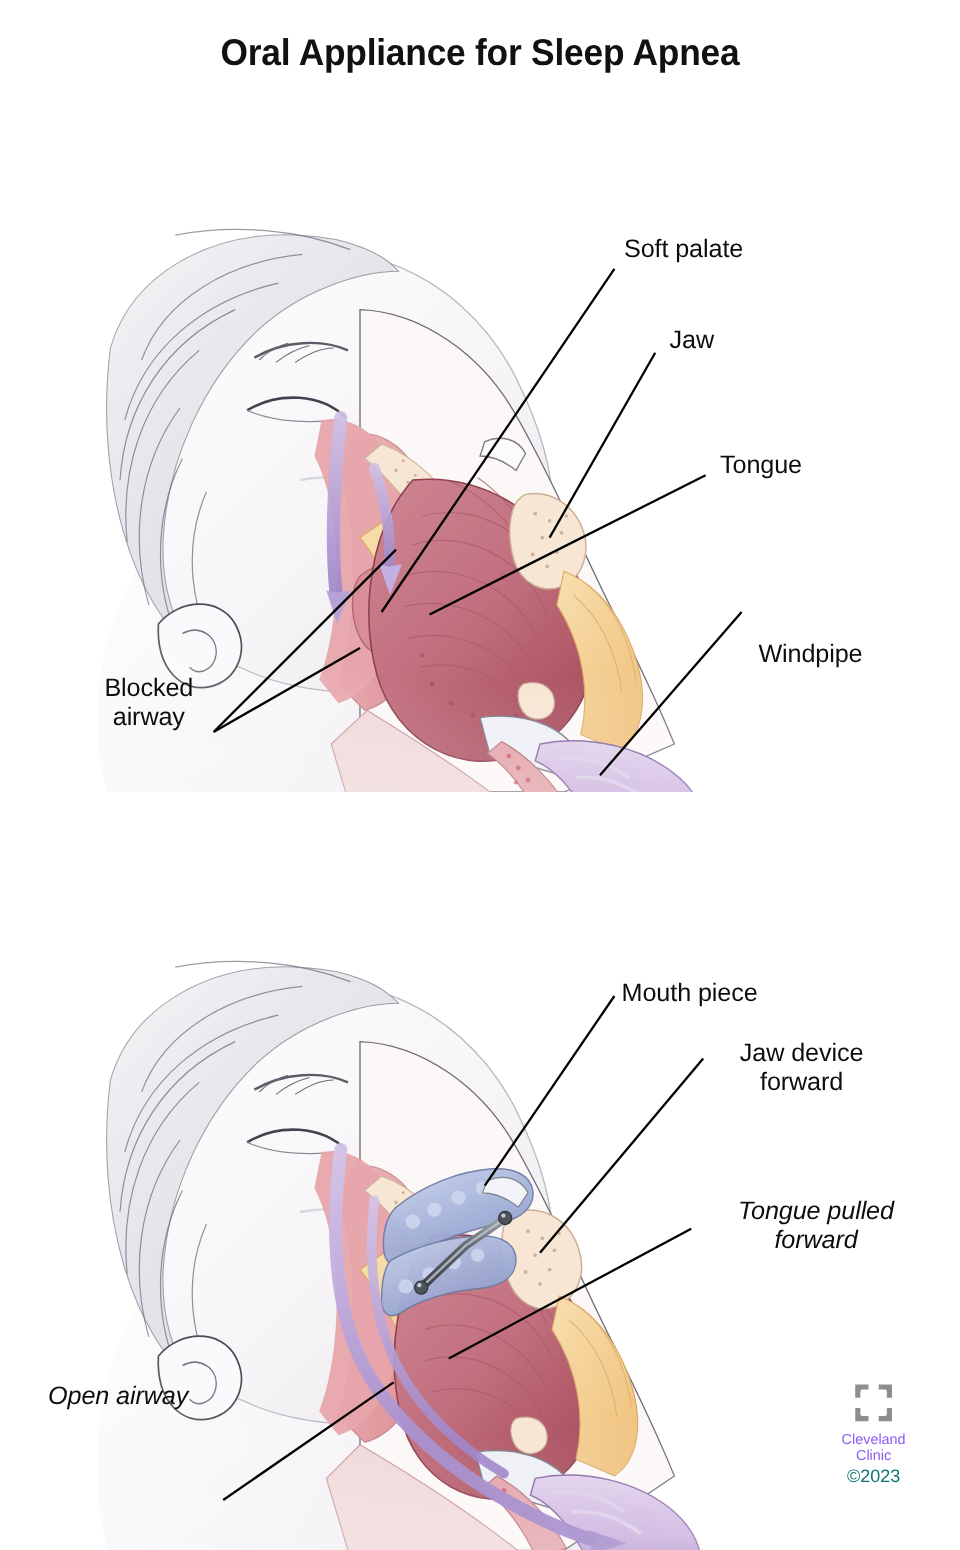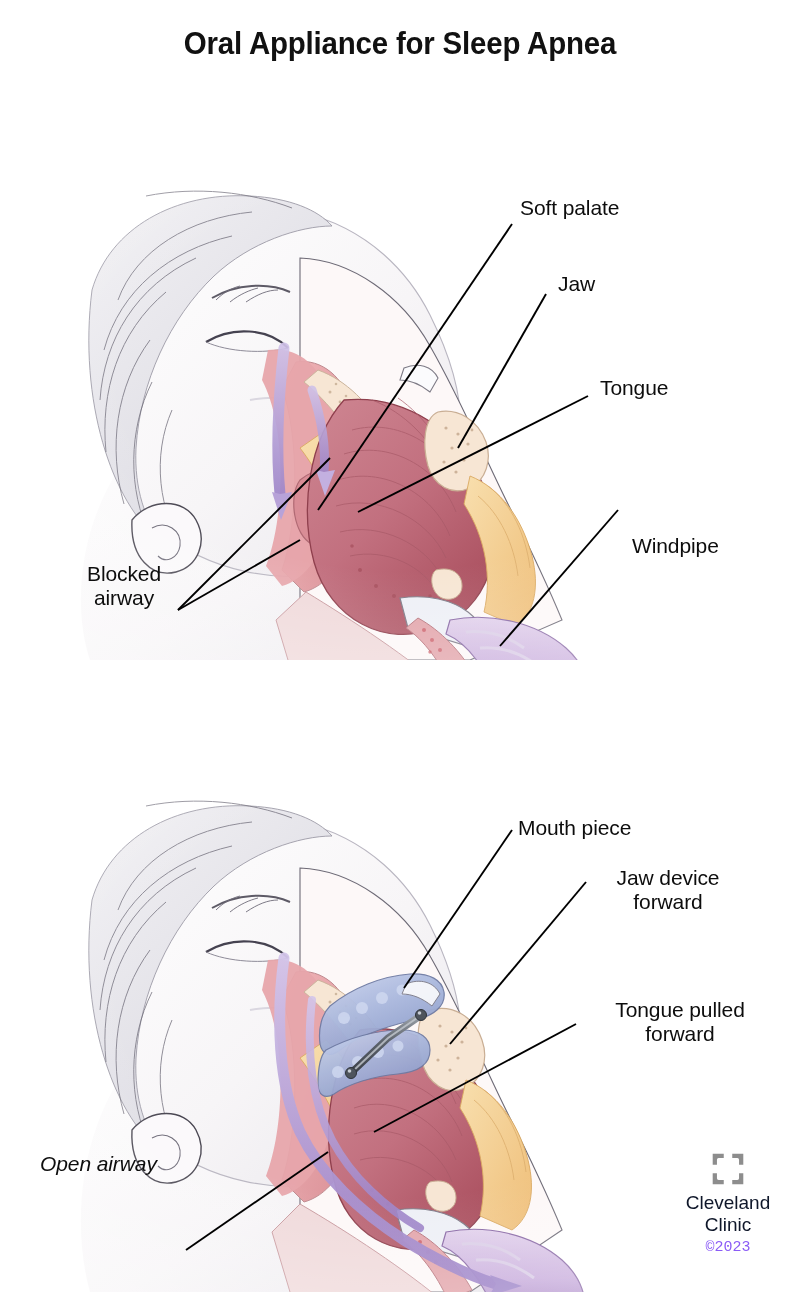--- a/index.html
+++ b/index.html
@@ -47,22 +47,22 @@
 
   .art{position:absolute;left:0;top:0;width:800px;height:100%;}
   .leaders{position:absolute;left:0;top:0;width:800px;height:100%;pointer-events:none;}
 
   
   #cc-logo{
     position:absolute;left:676px;top:1152px;width:104px;text-align:center;
     color:#8d8d8d;
   }
   #cc-logo .mark{width:34px;height:34px;margin:0 auto 6px;display:block;}
-  #cc-logo .nm{font-size:19px;line-height:1.18;color:#0f172a;}
-  #cc-logo .yr{font-size:15px;margin-top:2px;color:#8b5cf6;font-family:Liberation Mono, monospace;}
+  #cc-logo .nm{font-size:12px;line-height:1.18;color:#8b5cf6;}
+  #cc-logo .yr{font-size:15px;margin-top:2px;color:#0f766e;}
 </style>
 </head>
 <body>
 
 <div class="page">
 
   <div class="title">Oral Appliance for Sleep Apnea</div>
 
   <div class="panel" id="panel-top">
 
@@ -505,21 +505,21 @@
         <line x1="404" y1="288" x2="512" y2="130"></line>
         <line x1="450" y1="344" x2="586" y2="182"></line>
         <line x1="374" y1="432" x2="576" y2="324"></line>
         <line x1="328" y1="452" x2="186" y2="550"></line>
       </g>
     </svg>
 
     <div class="lbl" style="left:518px;top:116px;text-align:center;">Mouth piece</div>
     <div class="lbl c" style="left:568px;top:166px;width:200px;">Jaw device
 forward</div>
-    <div class="lbl c" style="left:570px;top:298px;width:220px;">Tongue pulled
+    <div class="lbl c" style="left:570px;top:298px;width:220px;font-style:italic;">Tongue pulled
 forward</div>
     <div class="lbl" style="left:40px;top:452px;font-style:italic;">Open airway</div>
   </div>
 
   <div id="cc-logo">
     <svg class="mark" viewBox="0 0 40 40">
       <g fill="#8d8d8d">
         <path d="M2 2 H15 V7 H9 A2 2 0 0 0 7 9 V15 H2 Z"></path>
         <path d="M38 2 H25 V7 H31 A2 2 0 0 1 33 9 V15 H38 Z"></path>
         <path d="M2 38 H15 V33 H9 A2 2 0 0 1 7 31 V25 H2 Z"></path>

